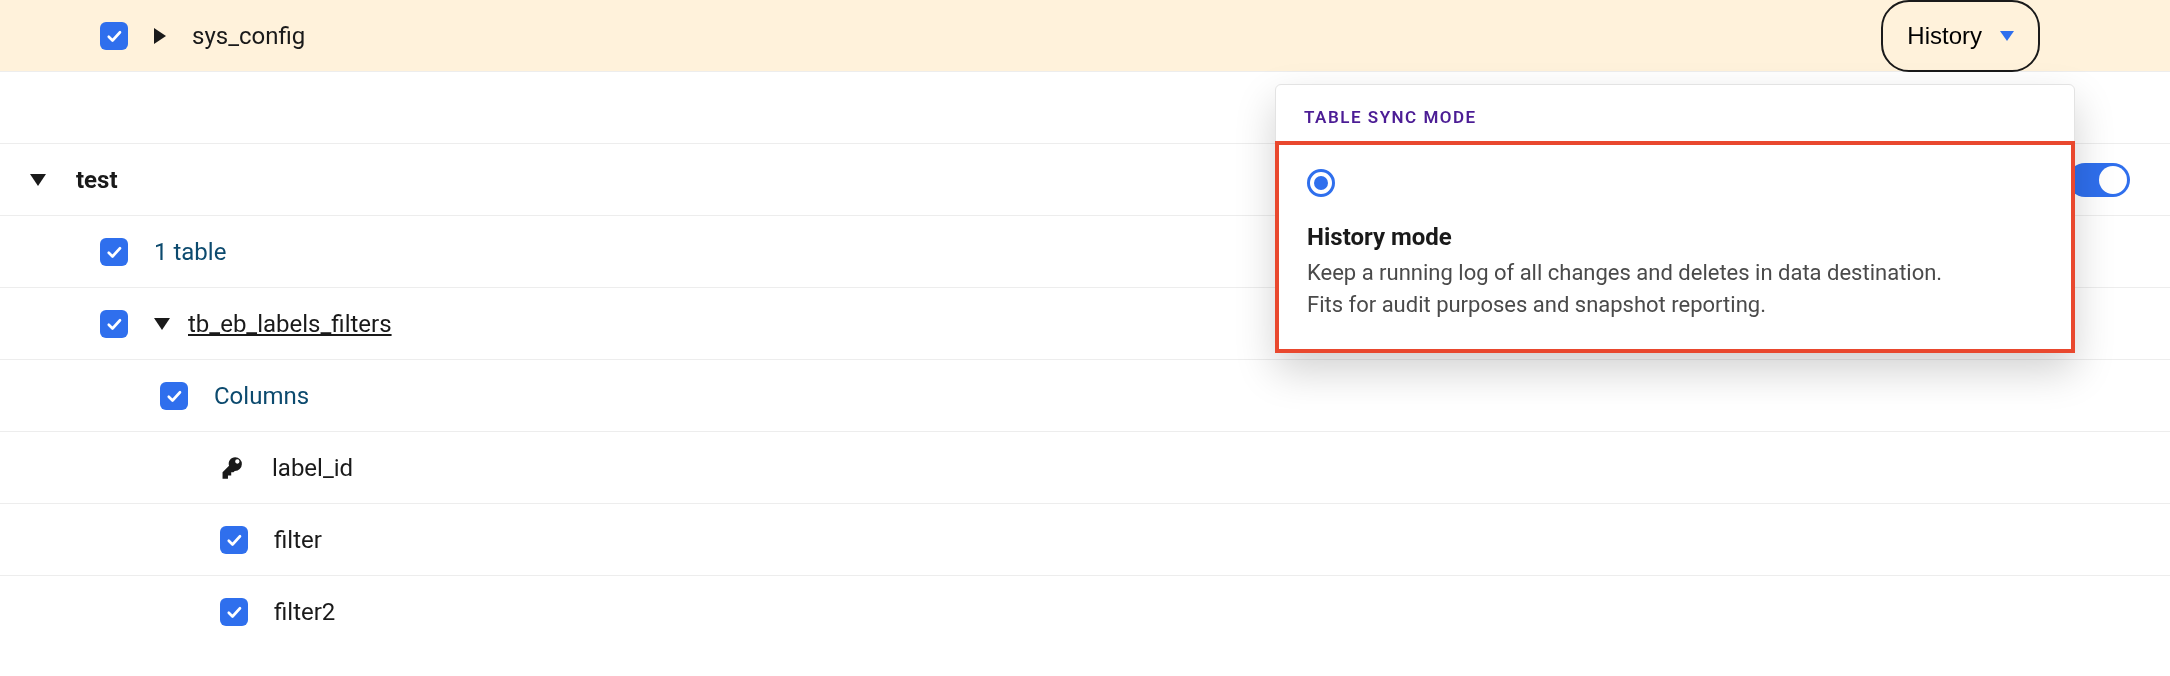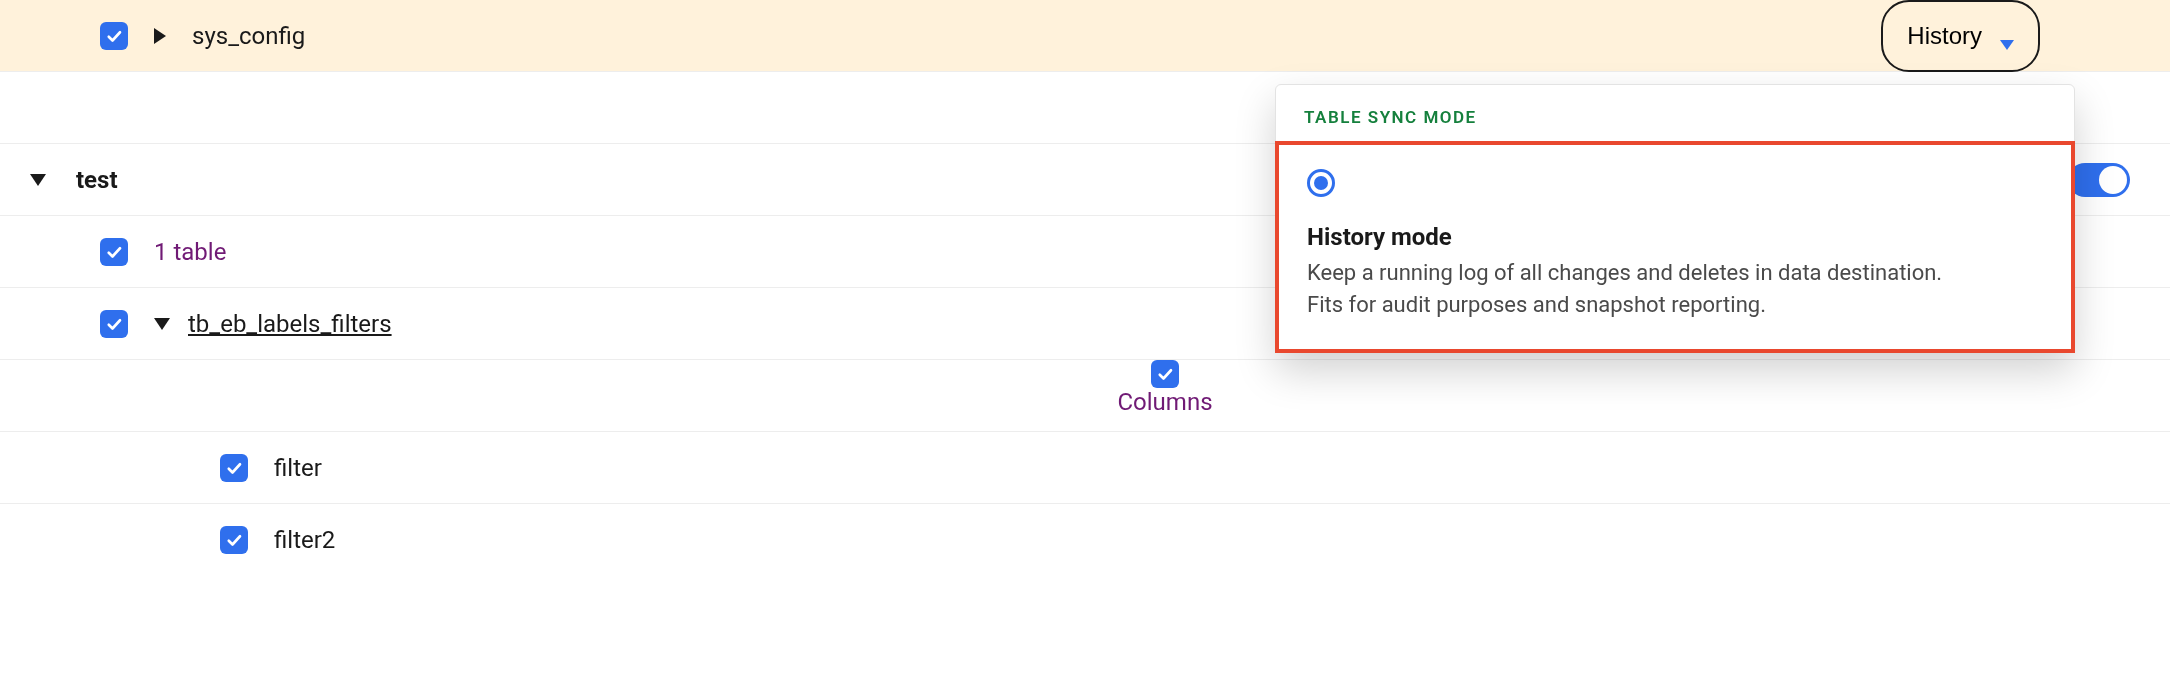--- a/index.html
+++ b/index.html
@@ -43,29 +43,29 @@
     border-color: transparent transparent transparent #1a1a1a;
   }
   .tri-down {
     border-width: 12px 8px 0 8px;
     border-color: #1a1a1a transparent transparent transparent;
   }
   .label {
     font-size: 24px;
     white-space: nowrap;
   }
-  .label.muted { color: #701a75; }
+  .label.muted { color: #0c4a6e; }
   .label.bold { font-weight: 700; margin-left: 12px; }
   .key-icon {
     width: 26px; height: 26px; flex-shrink:0;
   }
   .spacer { flex: 1; }
   .history-btn {
     display: flex;
-    align-items: flex-end;
+    align-items: center;
     gap: 18px;
     border: 2px solid #1a1a1a;
     border-radius: 28px;
     padding: 20px 24px;
     font-size: 24px;
     background: transparent;
     cursor: pointer;
     margin-right: 130px;
   }
   .chev-down {
@@ -87,42 +87,42 @@
     position: absolute;
     right: 3px; top: 3px;
     width: 28px; height: 28px;
     background: #fff;
     border-radius: 50%;
   }
   
   .ind-0 { padding-left: 30px; }
   .ind-1 { padding-left: 100px; }
   .ind-2 { padding-left: 100px; text-decoration: underline; }
-  .ind-3 { padding-left: 160px; flex-direction: column; }
+  .ind-3 { padding-left: 160px; }
   .ind-4 { padding-left: 220px; }
   .gap-s { width: 18px; flex-shrink:0; }
   .gap-m { width: 26px; flex-shrink:0; }
 
   
   .popover {
     position: absolute;
     left: 1275px;
     top: 84px;
     width: 800px;
     background: #fff;
     border: 1px solid #e3e3e3;
     border-radius: 6px;
     box-shadow: 0 18px 40px rgba(0,0,0,0.18);
     z-index: 10;
     overflow: visible;
   }
   .popover-header {
     font-size: 17px;
     letter-spacing: 1.5px;
-    color: #15803d;
+    color: #4c1d95;
     font-weight: 600;
     padding: 22px 28px 14px 28px;
     text-transform: uppercase;
   }
   .option {
     display: flex;
     align-items: flex-start;
     gap: 26px;
     padding: 22px 34px 28px 28px;
     cursor: pointer;
@@ -222,20 +222,27 @@
   <div class="row ind-3">
     <div class="checkbox">
       <svg viewBox="0 0 24 24" fill="none" stroke="#fff" stroke-width="3.5" stroke-linecap="round" stroke-linejoin="round">
           <polyline points="5 13 10 18 20 7"></polyline>
         </svg>
     </div>
     <div class="gap-m"></div>
     <div class="label muted">Columns</div>
   </div>
 
+  <div class="row ind-4">
+    <svg class="key-icon" viewBox="0 0 24 24" fill="#1a1a1a">
+      <path d="M14 2a6 6 0 0 0-5.65 8l-6 6V22h5v-3h3v-3h2l1.3-1.3A6 6 0 1 0 14 2zm2 6a2 2 0 1 1 2-2 2 2 0 0 1-2 2z"></path>
+    </svg>
+    <div class="gap-m"></div>
+    <div class="label">label_id</div>
+  </div>
 
   <div class="row ind-4">
     <div class="checkbox">
       <svg viewBox="0 0 24 24" fill="none" stroke="#fff" stroke-width="3.5" stroke-linecap="round" stroke-linejoin="round">
           <polyline points="5 13 10 18 20 7"></polyline>
         </svg>
     </div>
     <div class="gap-m"></div>
     <div class="label">filter</div>
   </div>

